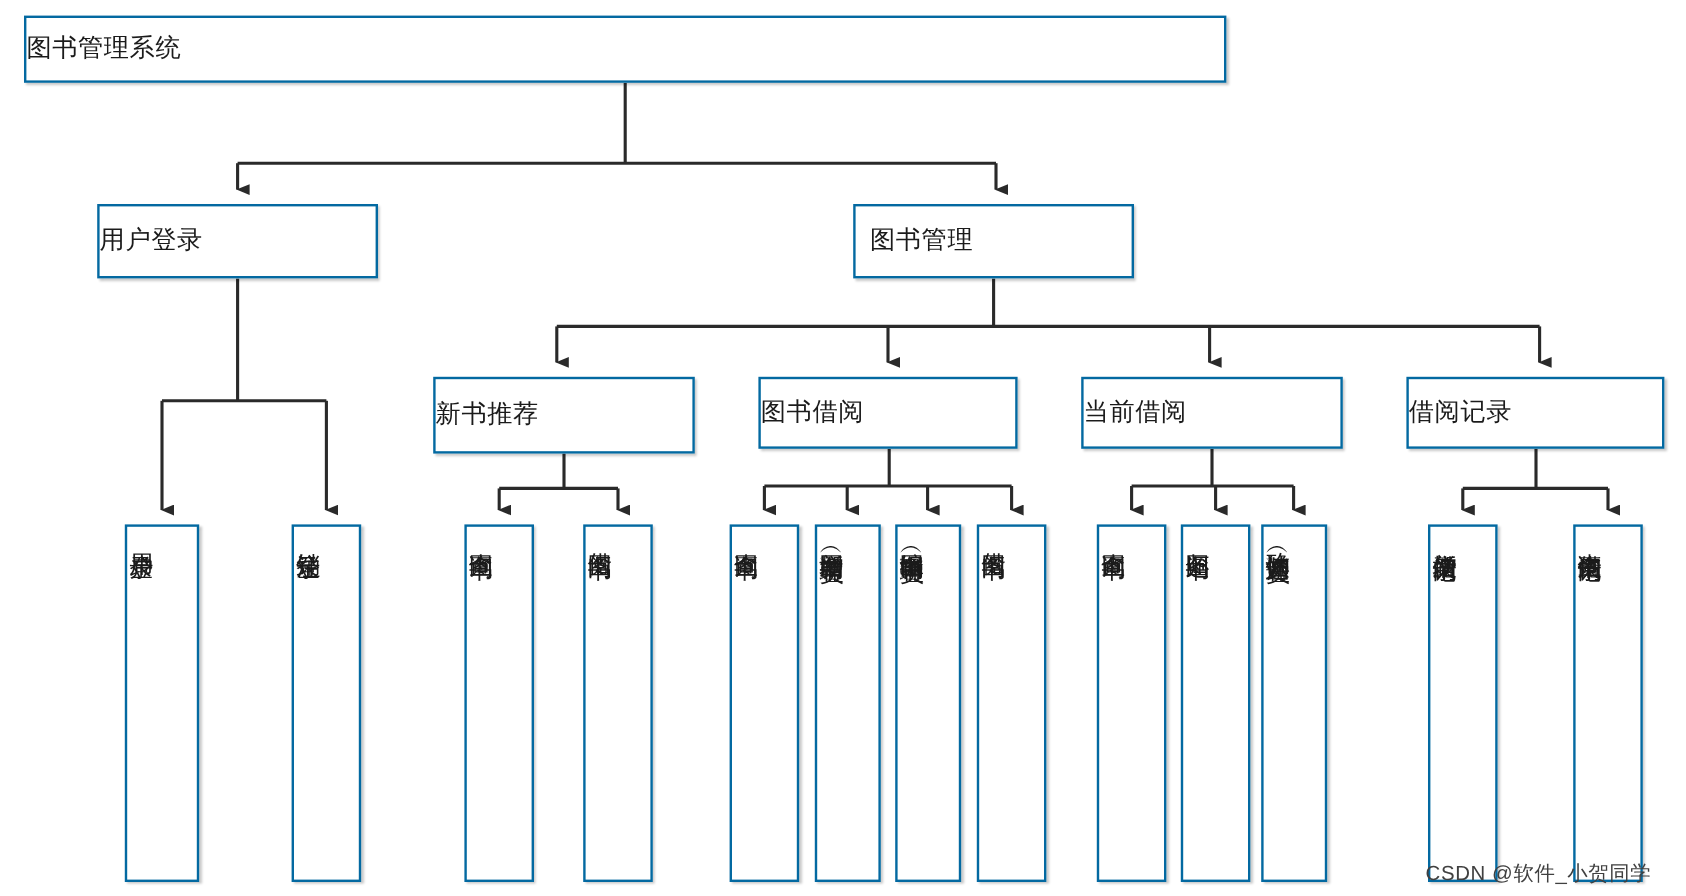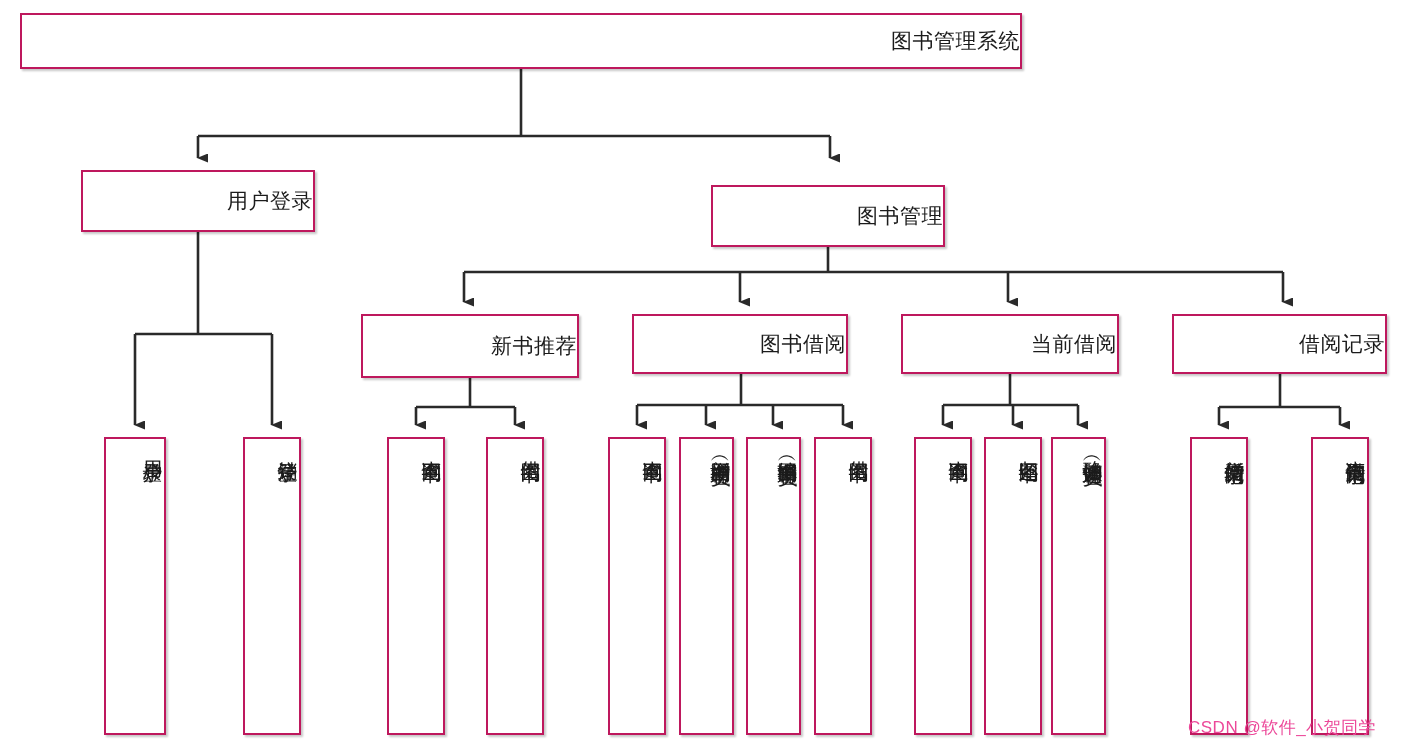--- a/index.html
+++ b/index.html
@@ -23,24 +23,24 @@
     left: 0;
     top: 0;
     width: 1405px;
     height: 747px;
     pointer-events: none;
   }
   .node {
     position: absolute;
     box-sizing: border-box;
     background: #ffffff;
-    border: 2px solid #be185d;
+    border: 2px solid #0369a1;
     display: flex;
     align-items: center;
-    justify-content: flex-end;
+    justify-content: flex-start;
     box-shadow: 2px 2px 2px rgba(0,0,0,0.22);
     z-index: 2;
   }
   .node-label {
     color: #1b1b1b;
     font-size: 21px;
     line-height: 1.18;
     letter-spacing: 0.5px;
     white-space: nowrap;
     text-align: center;
@@ -54,21 +54,21 @@
   }
   .node.leaf {
     align-items: flex-start;
     padding-top: 6px;
   }
   .node.leaf.tall .node-label {
     font-size: 20px;
   }
   #watermark {
     position: absolute;
-    color: #ec4899;
+    color: #404040;
     font-size: 17px;
     letter-spacing: 0.5px;
     white-space: nowrap;
     z-index: 5;
   }
 </style>
 </head>
 <body>
 
 <div id="diagram-root">
@@ -123,21 +123,21 @@
     </g>
   </svg>
 
   <div class="node" id="node-root" style="left: 20px; top: 13px; width: 1002px; height: 56px;">
     <span class="node-label">图书管理系统</span>
   </div>
 
   <div class="node" id="node-l2-0" style="left: 81px; top: 170px; width: 234px; height: 62px;">
     <span class="node-label">用户登录</span>
   </div>
-  <div class="node" id="node-l2-1" style="left: 711px; top: 185px; width: 234px; height: 62px;">
+  <div class="node" id="node-l2-1" style="left: 711px; top: 170px; width: 234px; height: 62px; padding-left: 12px;">
     <span class="node-label">图书管理</span>
   </div>
 
   <div class="node" id="node-l3-0" style="left: 361px; top: 314px; width: 218px; height: 64px;">
     <span class="node-label">新书推荐</span>
   </div>
   <div class="node" id="node-l3-1" style="left: 632px; top: 314px; width: 216px; height: 60px;">
     <span class="node-label">图书借阅</span>
   </div>
   <div class="node" id="node-l3-2" style="left: 901px; top: 314px; width: 218px; height: 60px;">

